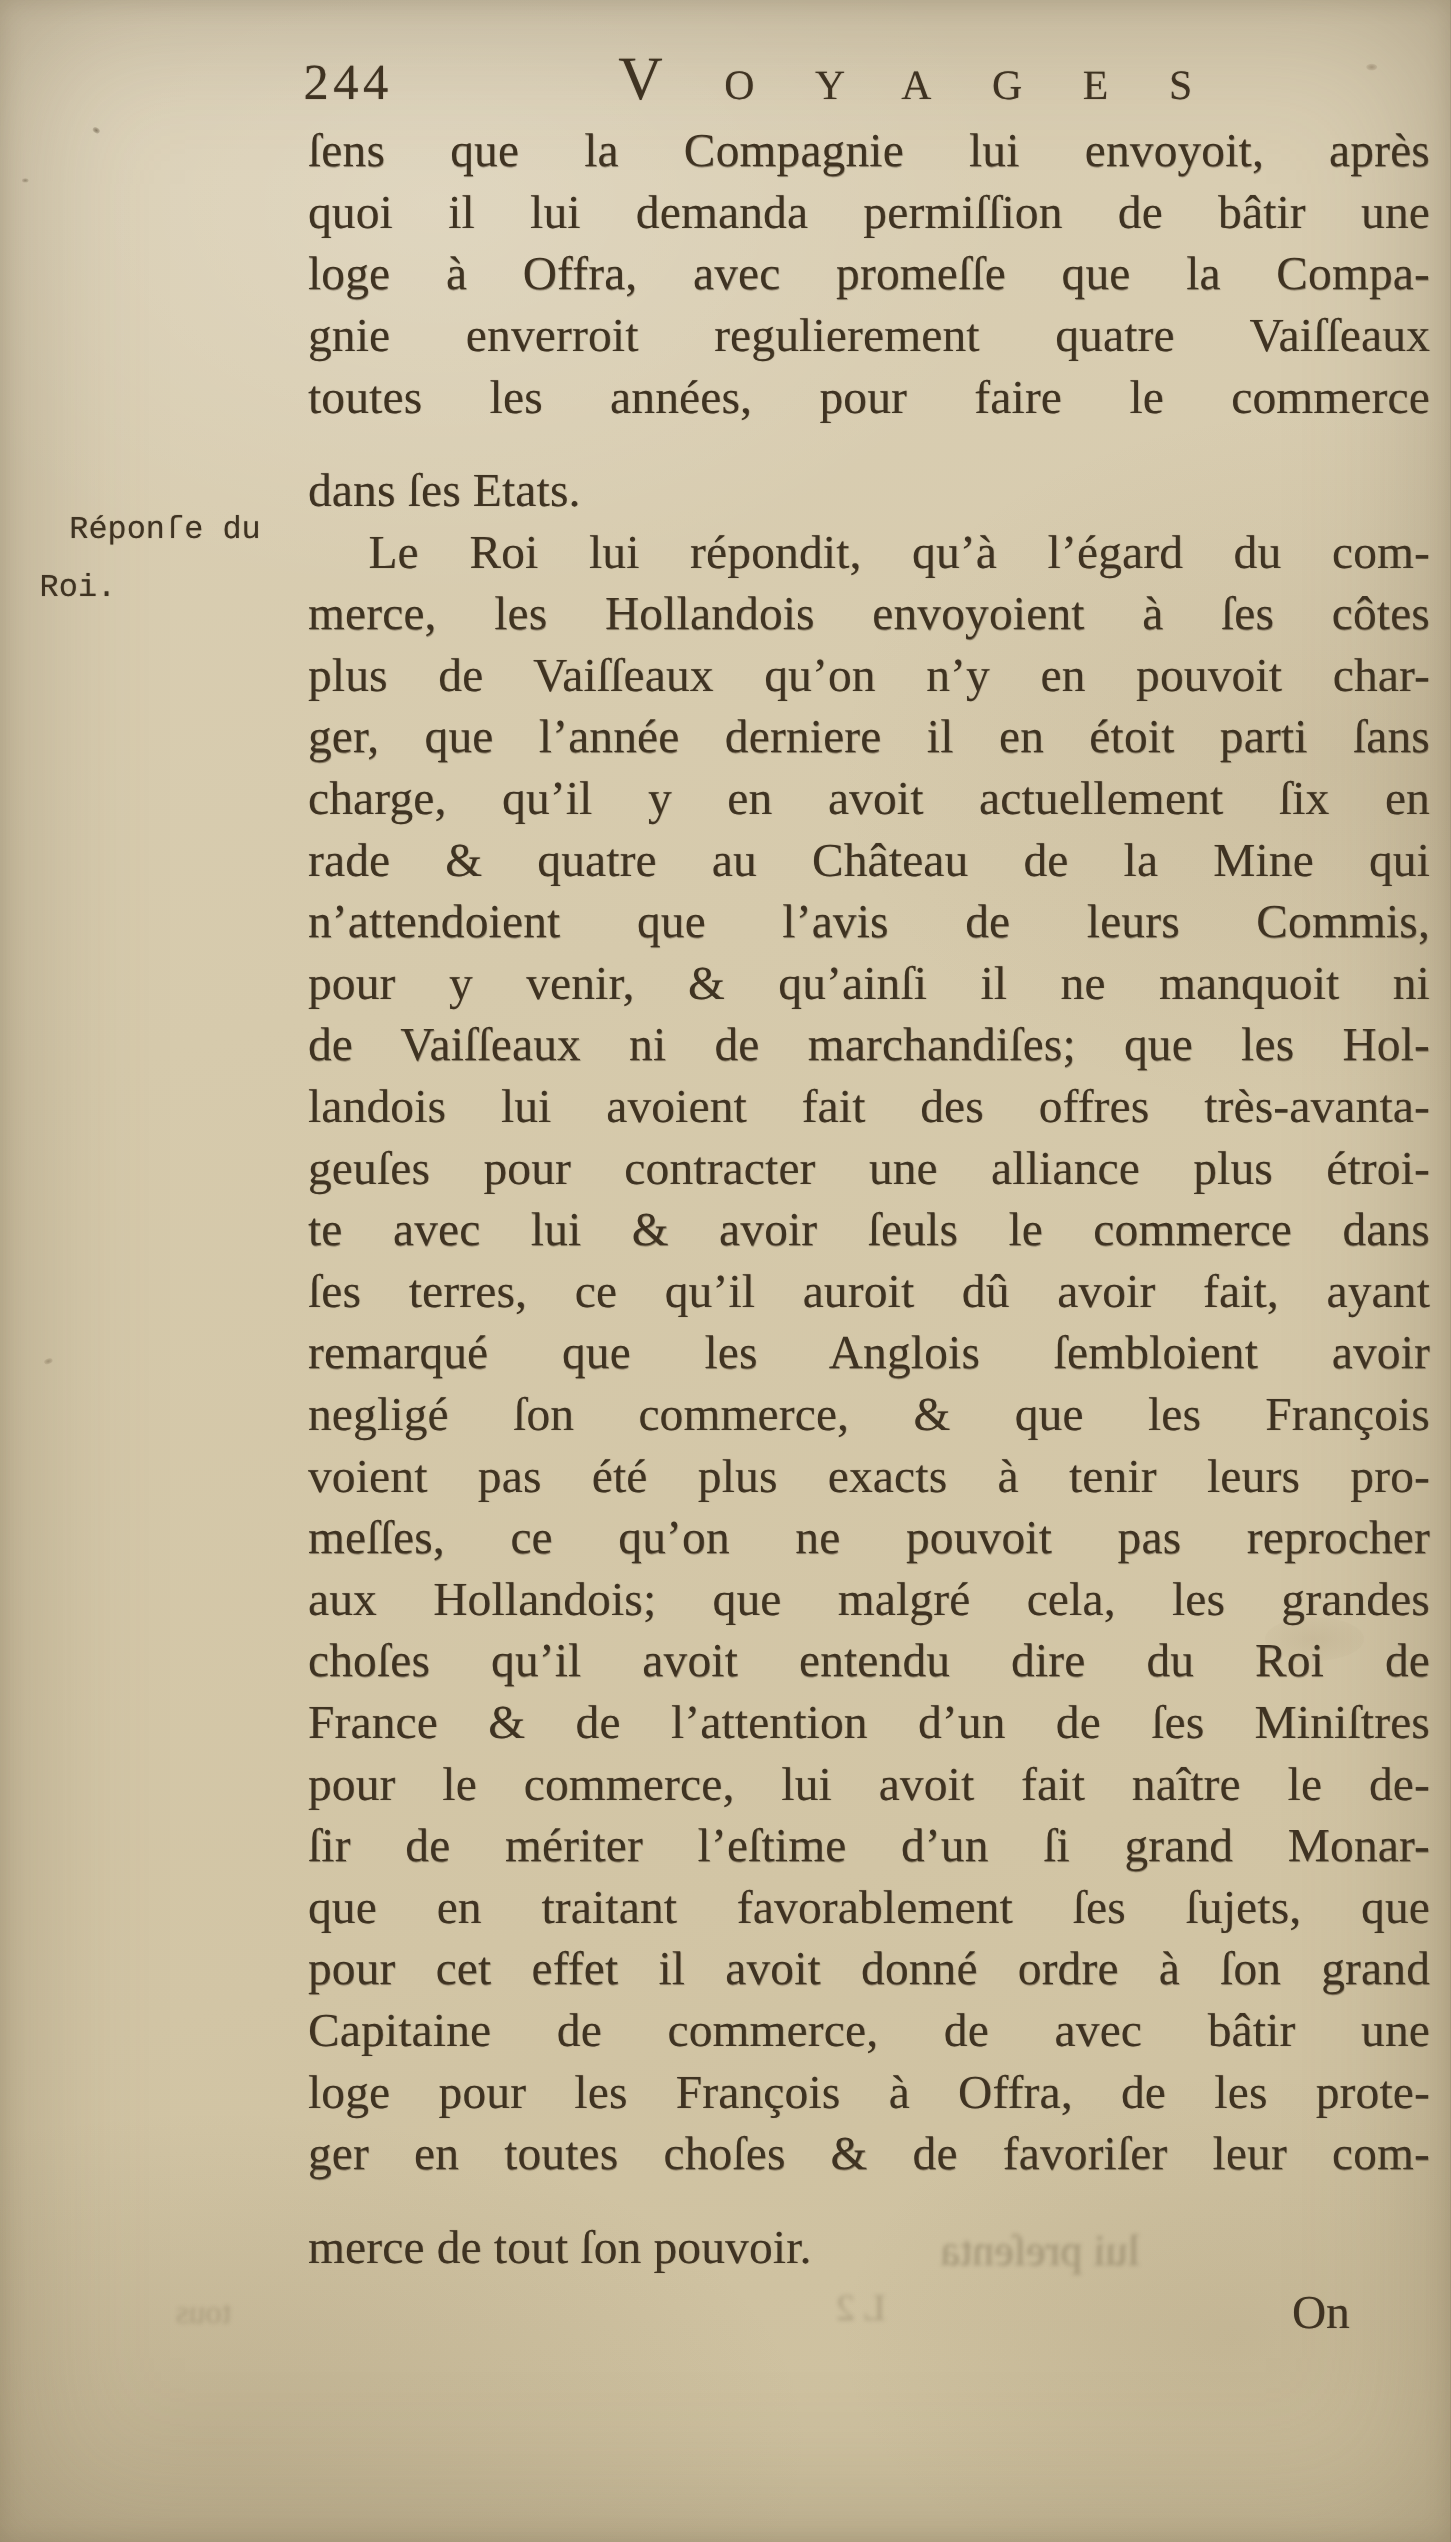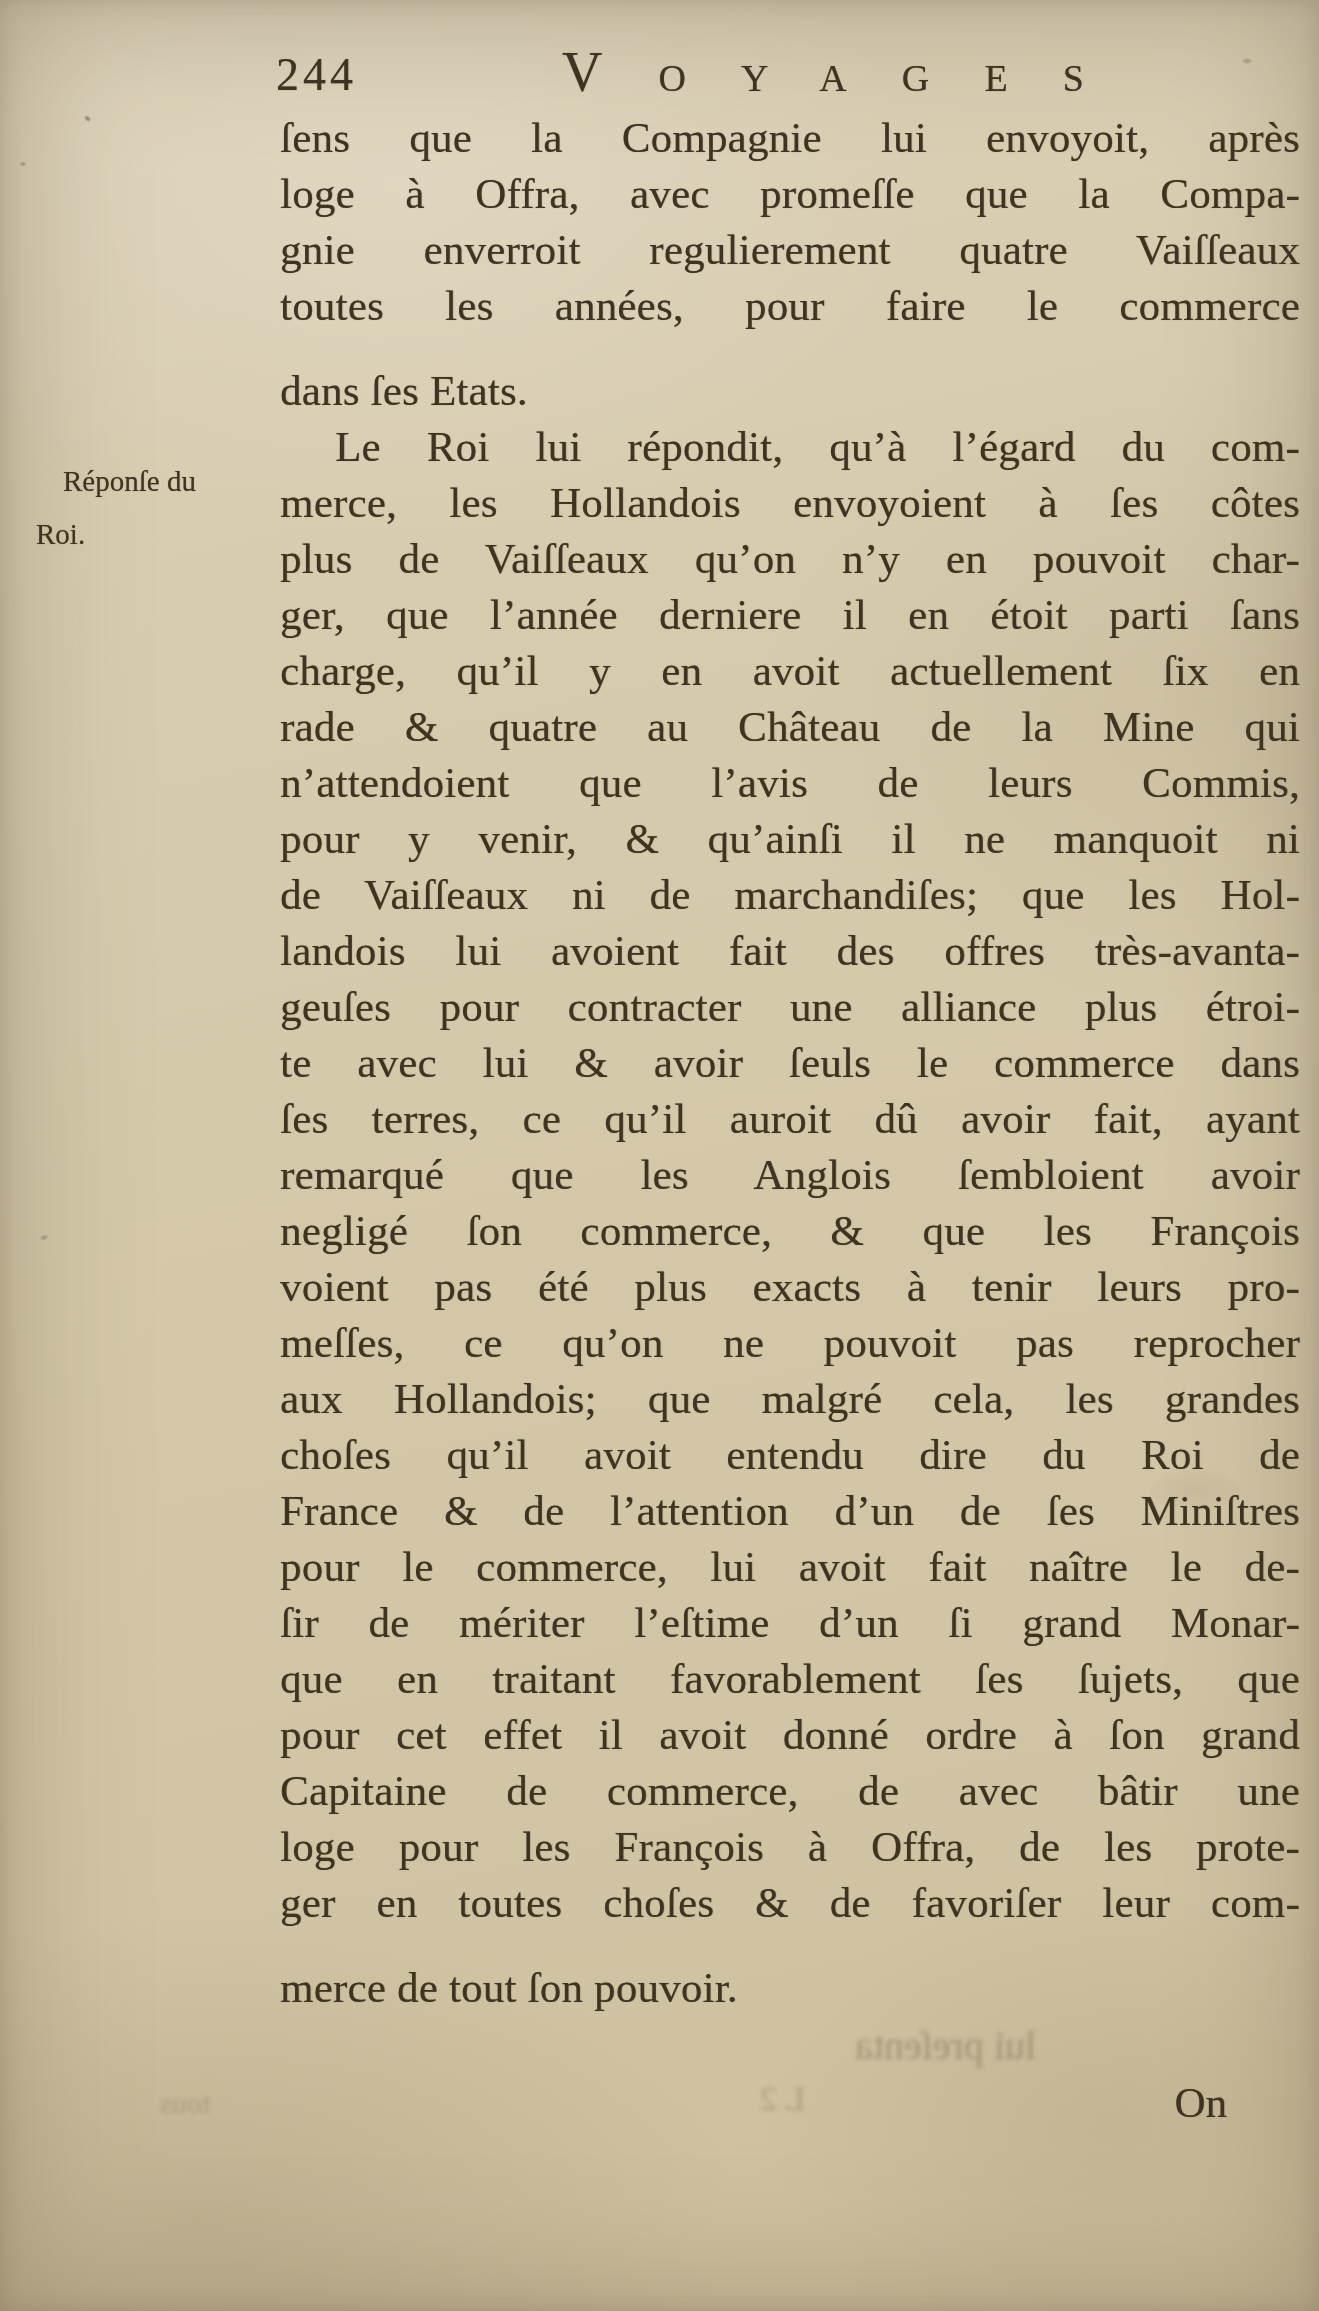--- a/index.html
+++ b/index.html
@@ -40,20 +40,21 @@
     font-size:38px;font-weight:normal;margin:0;
     letter-spacing:1.45em;white-space:nowrap;
     text-shadow:0 0 1px rgba(64,52,36,0.55);
   }
   .running-title::first-letter{font-size:56px;letter-spacing:1.0em;}
 
   .margin-note{
     position:absolute;left:36px;top:455px;width:250px;
     font-size:29px;line-height:53px;
     text-shadow:0 0 1px rgba(64,52,36,0.5);
+    font-family:Liberation Mono, monospace;
   }
   .margin-note .mn1{padding-left:27px;}
 
   .body-text{
     position:absolute;left:280px;top:110px;width:1020px;
     font-size:43px;line-height:56px;
     letter-spacing:0.2px;
     text-shadow:0.4px 0.4px 0.8px rgba(58,46,30,0.55);
   }
   .body-text .line{
@@ -99,20 +100,21 @@
 
   <h1 class="running-title">VOYAGES</h1>
 
   <aside class="margin-note">
     <div class="mn1">Réponſe du</div>
     <div class="mn2">Roi.</div>
   </aside>
 
   <main class="body-text">
       <div class="line">ſens que la Compagnie lui envoyoit, après</div>
+      <div class="line">quoi il lui demanda permiſſion de bâtir une</div>
       <div class="line">loge à Offra, avec promeſſe que la Compa-</div>
       <div class="line">gnie enverroit regulierement quatre Vaiſſeaux</div>
       <div class="line">toutes les années, pour faire le commerce</div>
       <div class="line end">dans ſes Etats.</div>
       <div class="line indent">Le Roi lui répondit, qu’à l’égard du com-</div>
       <div class="line">merce, les Hollandois envoyoient à ſes côtes</div>
       <div class="line">plus de Vaiſſeaux qu’on n’y en pouvoit char-</div>
       <div class="line">ger, que l’année derniere il en étoit parti ſans</div>
       <div class="line">charge, qu’il y en avoit actuellement ſix en</div>
       <div class="line">rade &amp; quatre au Château de la Mine qui</div>

